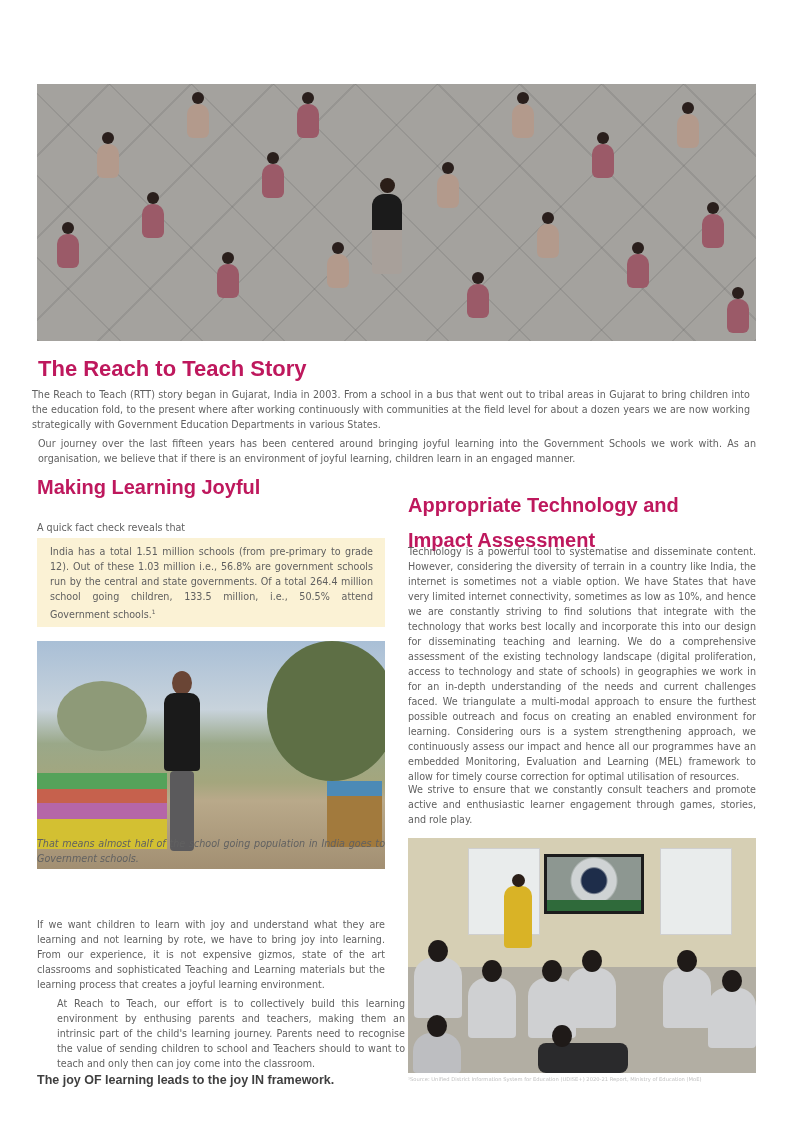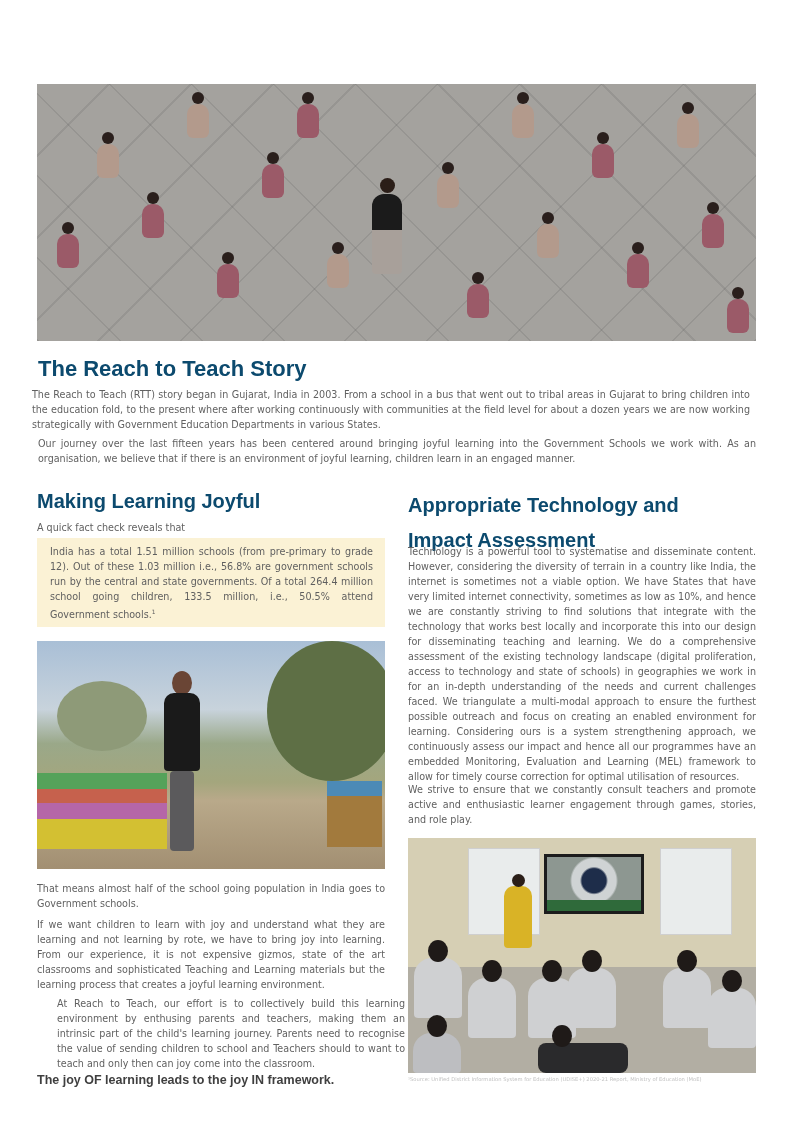--- a/index.html
+++ b/index.html
@@ -18,27 +18,27 @@
   .kid { position: absolute; width: 22px; height: 34px; border-radius: 10px 10px 6px 6px;
          background: #9b5a68; }
   .kid::before { content: ""; position: absolute; left: 5px; top: -12px; width: 12px; height: 12px;
          border-radius: 50%; background: #2a1f1c; }
   .kid.g { background: #b39a8c; }
   .teacher { position: absolute; left: 335px; top: 110px; width: 30px; height: 80px;
          background: linear-gradient(#1b1b1b 0 45%, #a8a09a 45%); border-radius: 12px 12px 4px 4px; }
   .teacher::before { content: ""; position: absolute; left: 8px; top: -16px; width: 15px; height: 15px;
          border-radius: 50%; background: #2b1e18; }
 
-  h1.section { font-family: "Liberation Sans", sans-serif; font-weight: bold; color: #0c4a6e; margin: 0; }
+  h1.section { font-family: "Liberation Sans", sans-serif; font-weight: bold; color: #be185d; margin: 0; }
   .t-story { left: 38px; top: 356px; font-size: 22px; }
   .p { font-size: 9.6px; line-height: 15px; text-align: justify; margin: 0; color: #616161; }
   .story1 { left: 32px; top: 387px; width: 718px; }
   .story2 { left: 38px; top: 436px; width: 718px; }
 
-  .t-joy { left: 37px; top: 490px; font-size: 20px; }
+  .t-joy { left: 37px; top: 476px; font-size: 20px; }
   .quick { left: 37px; top: 520px; width: 348px; }
   .factbox { left: 37px; top: 538px; width: 348px; height: 89px; background: #fbf2d5; box-sizing: border-box; padding: 6px 12px 0 13px; }
   .factbox p { font-size: 9.6px; line-height: 15px; text-align: justify; margin: 0; color: #5f5f5f; }
   .factbox sup { font-size: 6px; }
 
   .girl { left: 37px; top: 641px; width: 348px; height: 228px;
     background: linear-gradient(#a9bfd6 0%, #c8d3dc 30%, #9aa889 45%, #a4a67d 62%, #b9a98a 70%, #a28f72 100%); }
   .tree { position: absolute; border-radius: 50%; background: #5e6f45; }
   .bench-stripe { position: absolute; left: 0; width: 130px; height: 16px; }
   .girl-fig { position: absolute; left: 125px; top: 30px; width: 40px; height: 190px; }
@@ -53,21 +53,21 @@
   .class { left: 408px; top: 838px; width: 348px; height: 235px; background: linear-gradient(#d6cfb4 0 55%, #b2aea3 55%); }
   .board { position: absolute; top: 10px; width: 70px; height: 85px; background: #e9ecec; border: 1px solid #cfcfcf; }
   .screen { position: absolute; left: 136px; top: 16px; width: 100px; height: 60px; background: #1c1c1c; padding: 3px; box-sizing: border-box; }
   .screen .img { width: 100%; height: 80%; background: radial-gradient(circle at 50% 55%, #1e2d4a 0 12px, #cfd3d4 14px 22px, #8d9791 24px); }
   .screen .bar { width: 100%; height: 20%; background: #2f6a3a; }
   .tchr { position: absolute; left: 96px; top: 48px; width: 28px; height: 62px; background: #d9b326; border-radius: 10px 10px 4px 4px; }
   .tchr::before { content: ""; position: absolute; left: 8px; top: -12px; width: 13px; height: 13px; border-radius: 50%; background: #2a1e18; }
   .stu { position: absolute; width: 48px; height: 60px; border-radius: 18px 18px 4px 4px; background: #cfd0d2; }
   .stu::before { content: ""; position: absolute; left: 14px; top: -18px; width: 20px; height: 22px; border-radius: 50%; background: #1f1a18; }
 
-  .conc1 { left: 37px; top: 881px; width: 348px; }
+  .conc1 { left: 37px; top: 836px; width: 348px; font-style: italic; }
   .conc2 { left: 37px; top: 917px; width: 348px; }
   .conc3 { left: 37px; top: 996px; width: 348px; margin-left: 20px; }
   .tagline { left: 37px; top: 1073px; font-family: "Liberation Sans", sans-serif; font-weight: bold; font-size: 12.5px; color: #3f3f3f; margin: 0; }
   .footnote { left: 408px; top: 1076px; width: 350px; font-size: 5.2px; color: #c2c2c2; margin: 0; white-space: nowrap; }
 </style>
 </head>
 <body>
 
 <div class="photo hero" title="Teacher and school children in pink and grey uniforms cheering with arms raised, photographed from above on a tiled courtyard">
   <div class="kid" style="left:20px;top:150px"></div>

